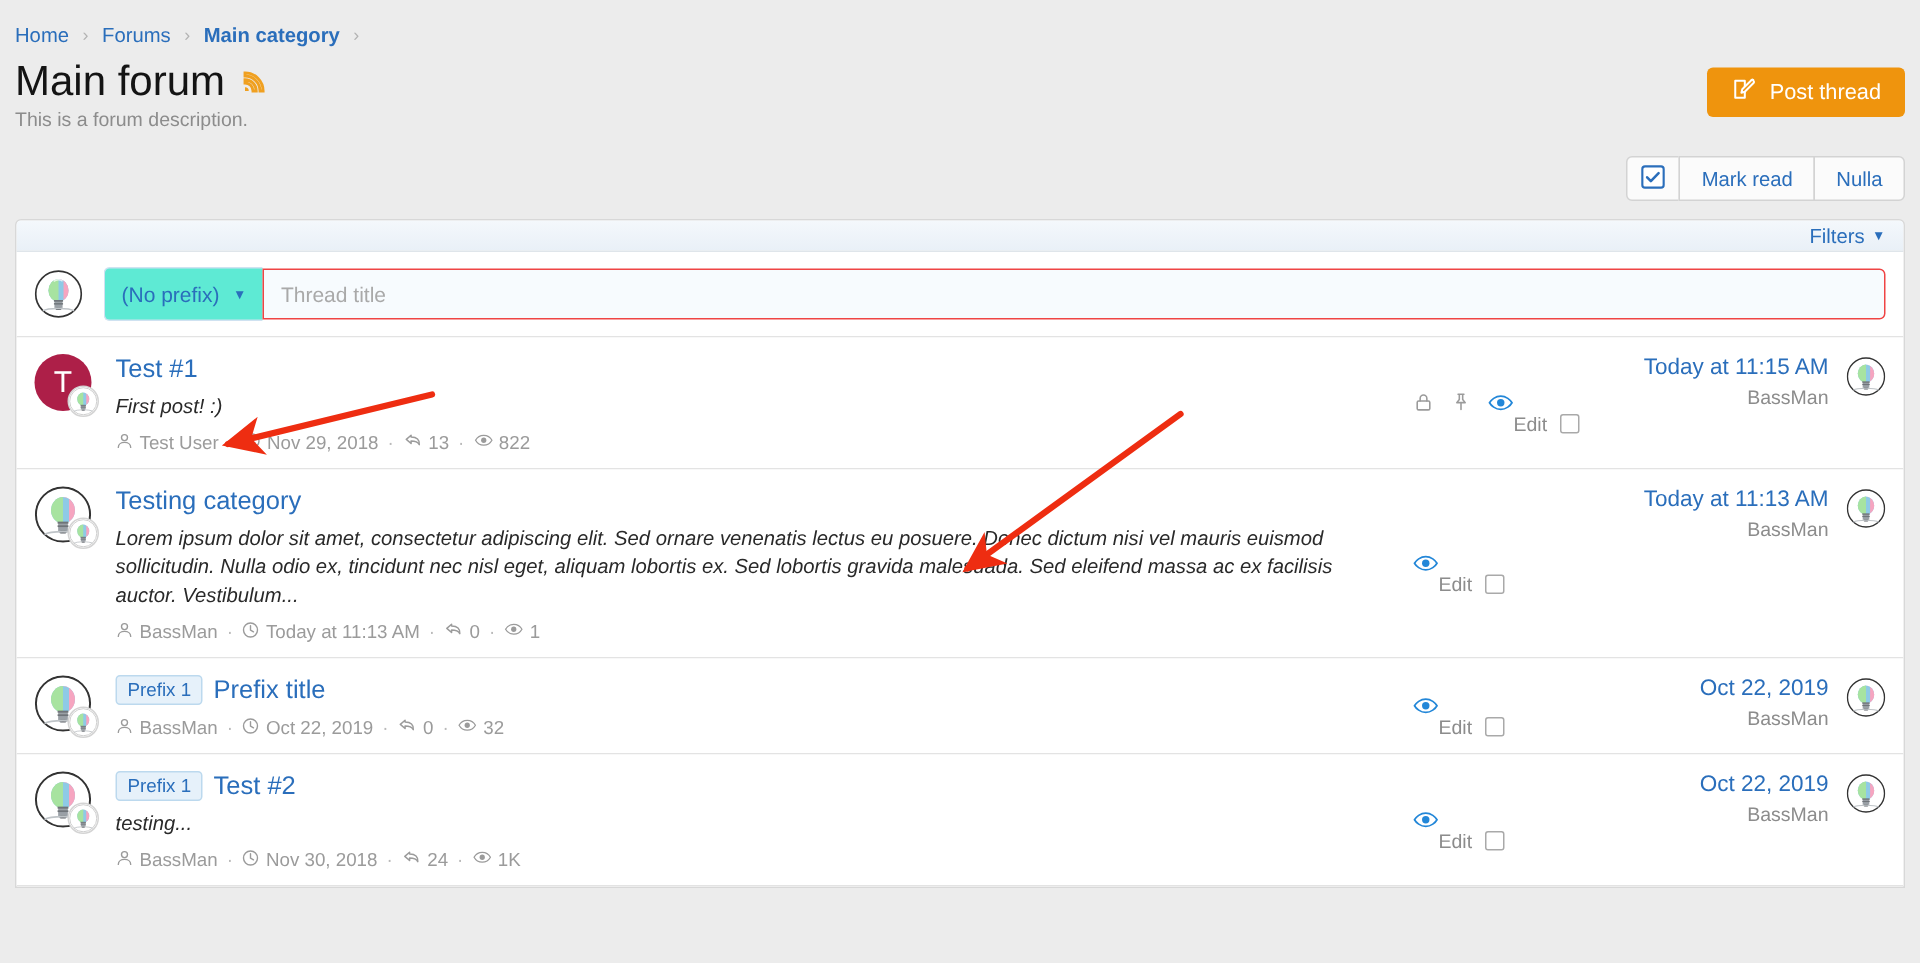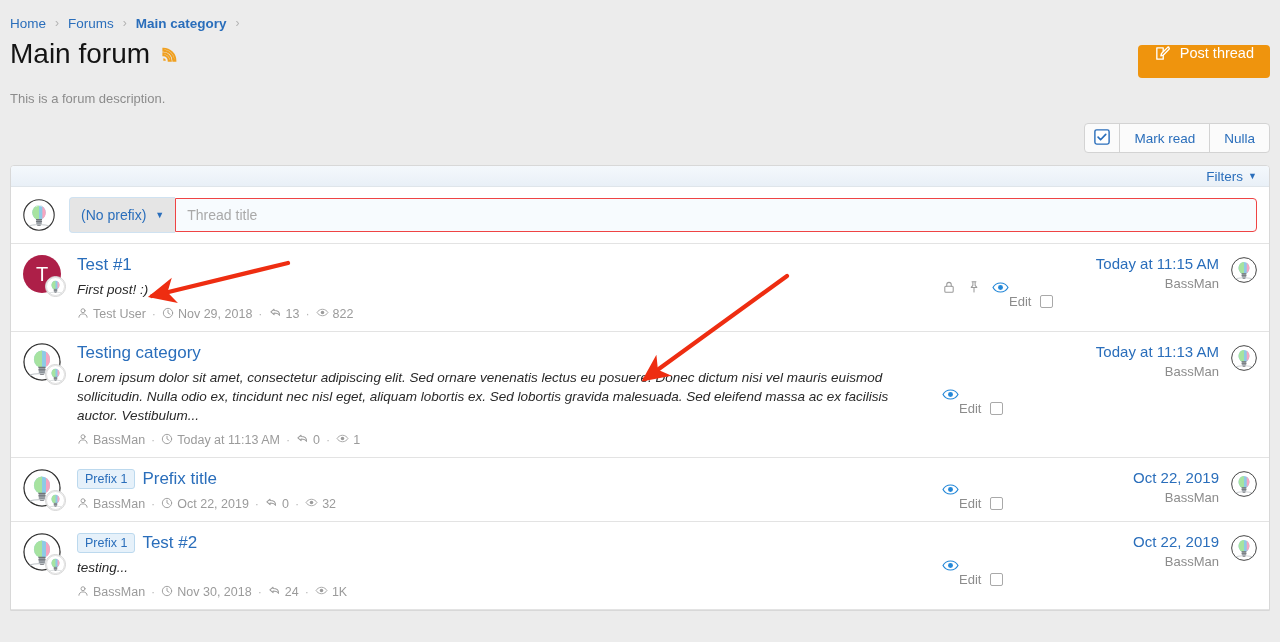--- a/index.html
+++ b/index.html
@@ -36,32 +36,32 @@
     margin:0; padding:0;
     font-size:28px; font-weight:400;
     color:#141414;
     line-height:36px;
     display:flex; align-items:center;
   }
   .rss-icon { margin-left:10px; display:inline-flex; }
   .forum-desc {
     color:#8c8c8c;
     font-size:13px;
-    margin-top:19px;
+    margin-top:0;
   }
 
   .post-thread-btn {
     background:#ef940d;
     color:#fff;
     border:none;
     border-radius:4px;
     padding:0 16px;
     height:33px;
     font-size:14.5px;
-    display:inline-flex; gap:9px;
+    display:inline-flex; align-items:center; gap:9px;
     cursor:pointer;
     font-family:"Liberation Sans", sans-serif;
     margin-top:9px;
   }
 
   
   .btn-group-row {
     display:flex; justify-content:flex-end;
     padding:0 10px;
     margin-top:17px;
@@ -106,21 +106,21 @@
 
   
   .quick-row {
     display:flex; align-items:center;
     padding:10px 12px;
     border-bottom:1px solid #e3e3e3;
     background:#fff;
   }
   .qr-avatar { width:32px; height:32px; flex:none; margin-right:14px; }
   .prefix-select {
-    background:#e5e5e5;
+    background:#5eead4;
     border:1px solid #cfe2f1;
     border-right:none;
     border-radius:4px 0 0 4px;
     color:#2a6ebb;
     font-size:14px;
     height:34px;
     display:flex; align-items:center; gap:9px;
     padding:17px 11px;
     cursor:pointer;
     white-space:nowrap;

